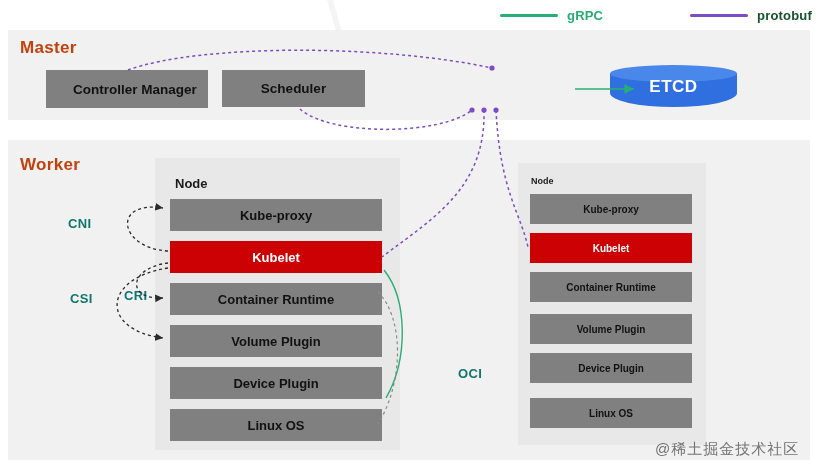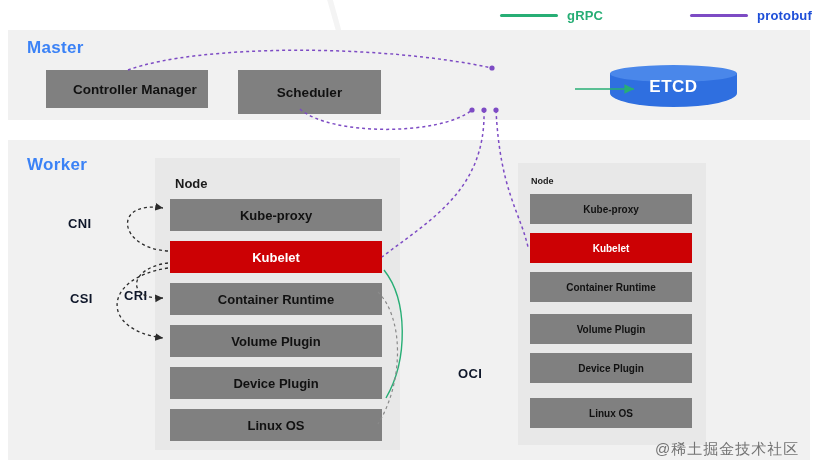--- a/index.html
+++ b/index.html
@@ -10,41 +10,41 @@
   }
   #stage{position:absolute;left:0;top:0;width:834px;height:471px;}
 
   
   .legend{position:absolute;top:4px;height:22px;display:flex;align-items:center;gap:9px;}
   .legend-line{display:block;width:58px;height:3px;border-radius:2px;}
   .legend-label{font-size:13px;font-weight:bold;letter-spacing:.2px;}
 
   
   .panel{position:absolute;background:#f1f1f1;}
-  .panel-title{position:absolute;font-size:17px;font-weight:bold;color:#3b82f6;letter-spacing:.3px;margin-left:7px;}
+  .panel-title{position:absolute;font-size:17px;font-weight:bold;color:#c2410c;letter-spacing:.3px;}
 
   
   .node-group{position:absolute;background:#e8e8e8;}
   .node-title{position:absolute;font-weight:bold;color:#1b1b1b;}
 
   
   .box{position:absolute;background:#808080;color:#111111;
        display:flex;align-items:center;justify-content:center;
        font-weight:bold;text-align:center;box-sizing:border-box;}
   .box.red{background:#cc0104;color:#ffffff;}
 
   
   .etcd{position:absolute;}
   .etcd-body{position:absolute;left:0;top:8px;width:100%;height:34px;background:#2f6fe0;border-radius:0 0 50% 50%/0 0 14px 14px;}
   .etcd-top{position:absolute;left:0;top:0;width:100%;height:17px;background:#4a87ea;border-radius:50%;}
   .etcd-label{position:absolute;left:0;top:12px;width:100%;text-align:center;
               color:#ffffff;font-weight:bold;font-size:17px;letter-spacing:.5px;z-index:3;}
 
   
-  .edge-label{position:absolute;font-size:13px;font-weight:bold;color:#0f172a;letter-spacing:.4px;}
+  .edge-label{position:absolute;font-size:13px;font-weight:bold;color:#0f766e;letter-spacing:.4px;}
 
   
   svg.lines{position:absolute;left:0;top:0;width:834px;height:471px;pointer-events:none;}
 
   
   .wm-text{position:absolute;font-size:15px;color:#737373;letter-spacing:1px;white-space:nowrap;}
   .wm-ghost{position:absolute;color:#f4f4f4;font-size:60px;font-weight:bold;
             transform:rotate(-58deg);white-space:nowrap;pointer-events:none;}
 </style>
 </head>
@@ -54,28 +54,28 @@
 
   <div class="wm-ghost" style="left:300px;top:-40px;">／</div>
   <div class="wm-ghost" style="left:700px;top:30px;">／</div>
 
   <div class="legend" id="legend-0" style="left:500px;">
     <span class="legend-line" id="legend-line-0" style="background: rgb(39, 174, 117);"></span>
     <span class="legend-label" id="legend-label-0" style="color: rgb(39, 174, 117);">gRPC</span>
   </div>
   <div class="legend" id="legend-1" style="left:690px;">
     <span class="legend-line" id="legend-line-1" style="background: rgb(125, 75, 196);"></span>
-    <span class="legend-label" id="legend-label-1" style="color: #1d4ed8;">protobuf</span>
+    <span class="legend-label" id="legend-label-1" style="color: #14532d;">protobuf</span>
   </div>
 
   <div class="panel" style="left:8px;top:30px;width:802px;height:90px;"></div>
   <div class="panel-title" style="left:20px;top:38px;">Master</div>
 
   <div class="box" style="left:46px;top:70px;width:162px;height:38px;font-size:13.5px;padding-left:16px;">Controller Manager</div>
-  <div class="box" style="left:238px;top:70px;width:143px;height:44px;font-size:13.5px;">Scheduler</div>
+  <div class="box" style="left:222px;top:70px;width:143px;height:37px;font-size:13.5px;">Scheduler</div>
 
   <div class="etcd" style="left:610px;top:65px;width:127px;height:46px;">
     <div class="etcd-body"></div>
     <div class="etcd-top"></div>
     <div class="etcd-label">ETCD</div>
   </div>
 
   <div class="panel" style="left:8px;top:140px;width:802px;height:320px;"></div>
   <div class="panel-title" style="left:20px;top:155px;text-align:center;">Worker</div>
 

